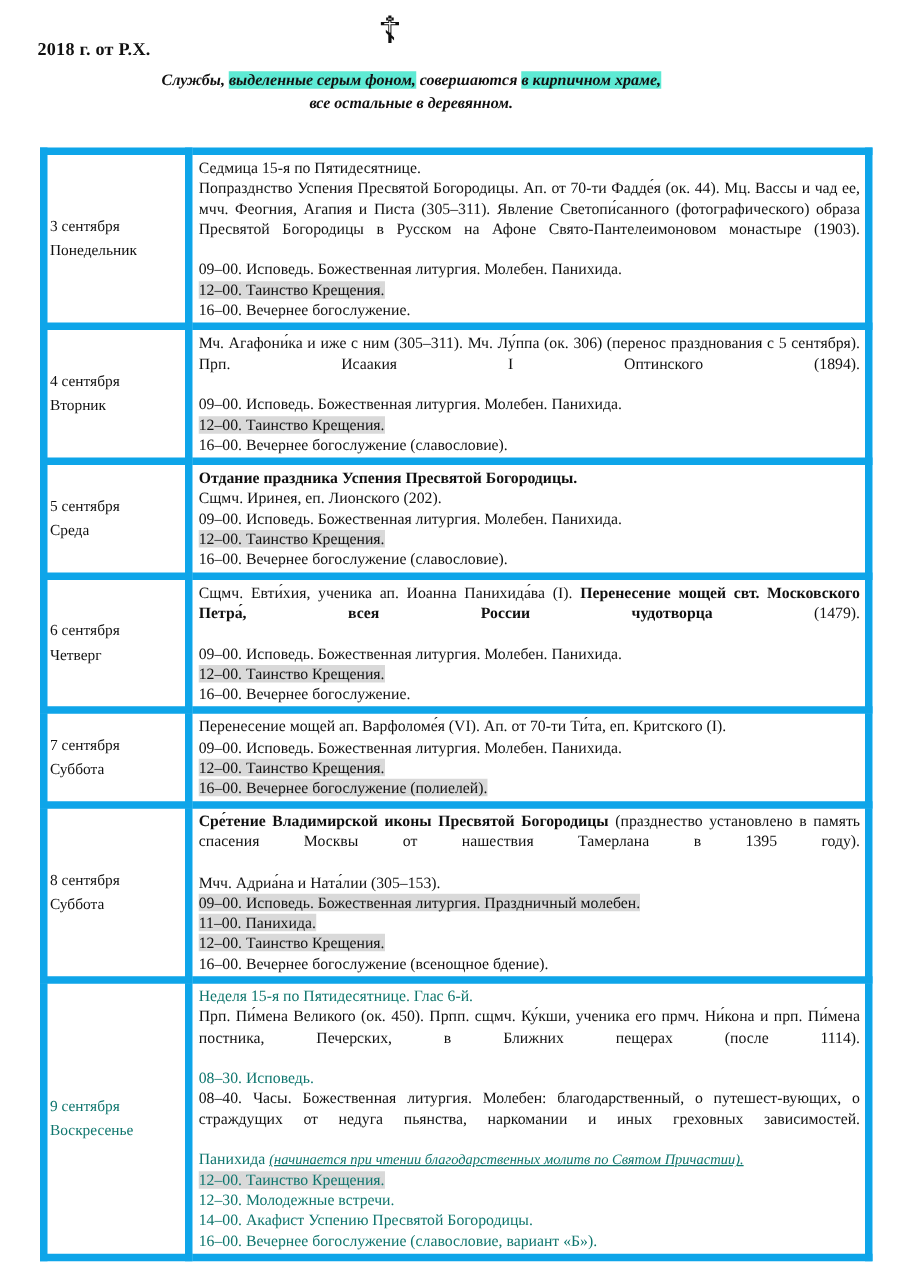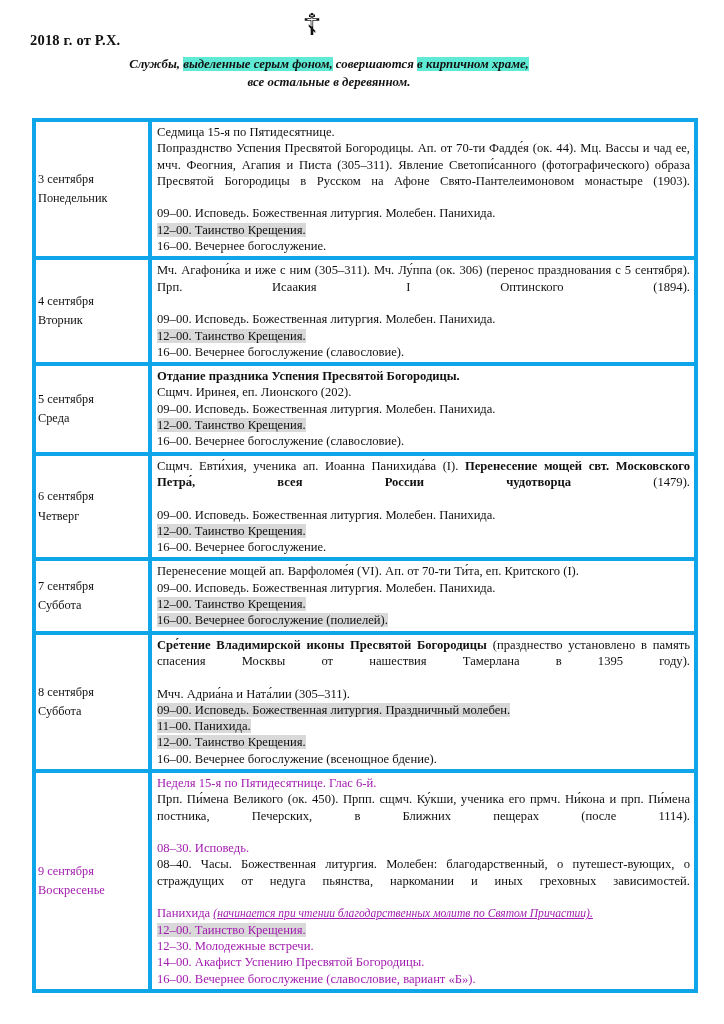--- a/index.html
+++ b/index.html
@@ -73,21 +73,21 @@
   
   .sched {
     position: absolute;
     left: 32px;
     top: 118px;
     width: 666px;
     border-collapse: collapse;
     table-layout: fixed;
   }
   .sched td {
-    border: 4px solid #0ea5e9;
+    border: 6px solid #0ea5e9;
     vertical-align: middle;
     padding: 0;
   }
   .col-date {
     width: 116px;
   }
 
   .daycell {
     text-align: left;
     font-weight: normal;
@@ -117,21 +117,21 @@
   .ln.shaded > span.inner {
     background: #d9d9d9;
     display: inline;
     box-decoration-break: clone;
     -webkit-box-decoration-break: clone;
   }
 
   
   tr.sunday .daycell,
   tr.sunday .ln {
-    color: #a21caf;
+    color: #0f766e;
   }
   tr.sunday .ln.shaded > span.inner {
     background: #d9d9d9;
   }
   .note-ital {
     font-style: italic;
     font-weight: normal;
     text-decoration: underline;
     font-size: 11.6px;
   }
@@ -264,21 +264,21 @@
       <tr>
         <td class="col-date">
           <div class="daycell">
             <span class="d1">8 сентября</span>
             <span class="d2">Суббота</span>
           </div>
         </td>
         <td>
           <div class="bodycell">
             <span class="para"><span class="bold-seg">Сре́тение Владимирской иконы Пресвятой Богородицы</span><span> (празднество установлено в память спасения Москвы от нашествия Тамерлана в 1395 году).</span></span>
-            <span class="ln">Мчч. Адриа́на и Ната́лии (305–311).</span>
+            <span class="ln">Мчч. Адриа́на и Ната́лии (305–153).</span>
             <span class="ln shaded"><span class="inner">09–00. Исповедь. Божественная литургия. Праздничный молебен.</span></span>
             <span class="ln shaded"><span class="inner">11–00. Панихида.</span></span>
             <span class="ln shaded"><span class="inner">12–00. Таинство Крещения.</span></span>
             <span class="ln">16–00. Вечернее богослужение (всенощное бдение).</span>
           </div>
         </td>
       </tr>
 
       <tr class="sunday">
         <td class="col-date">

